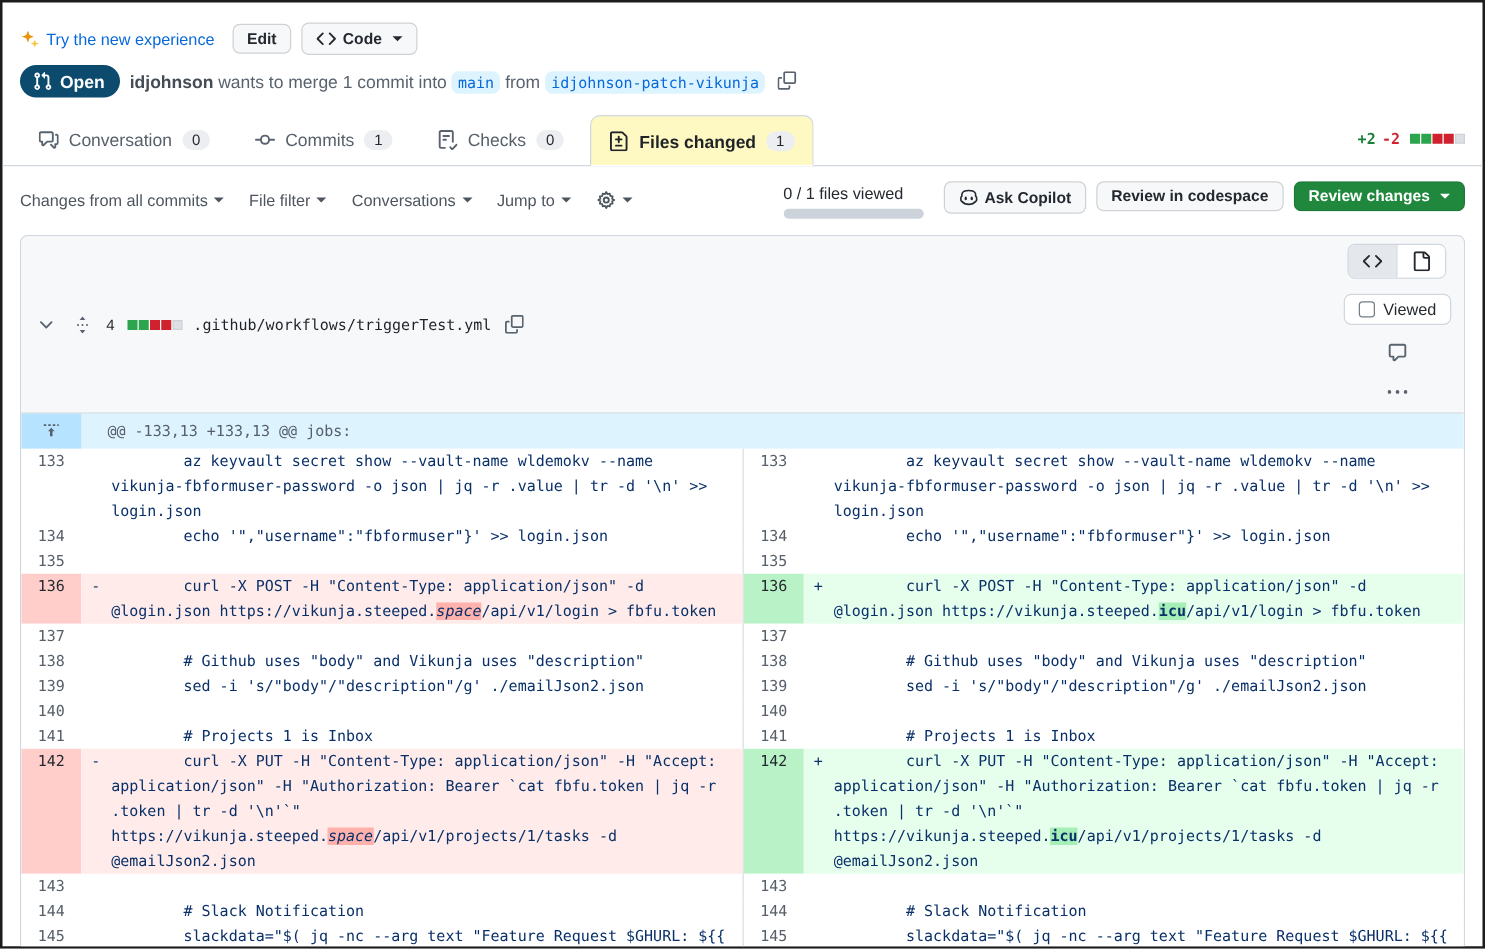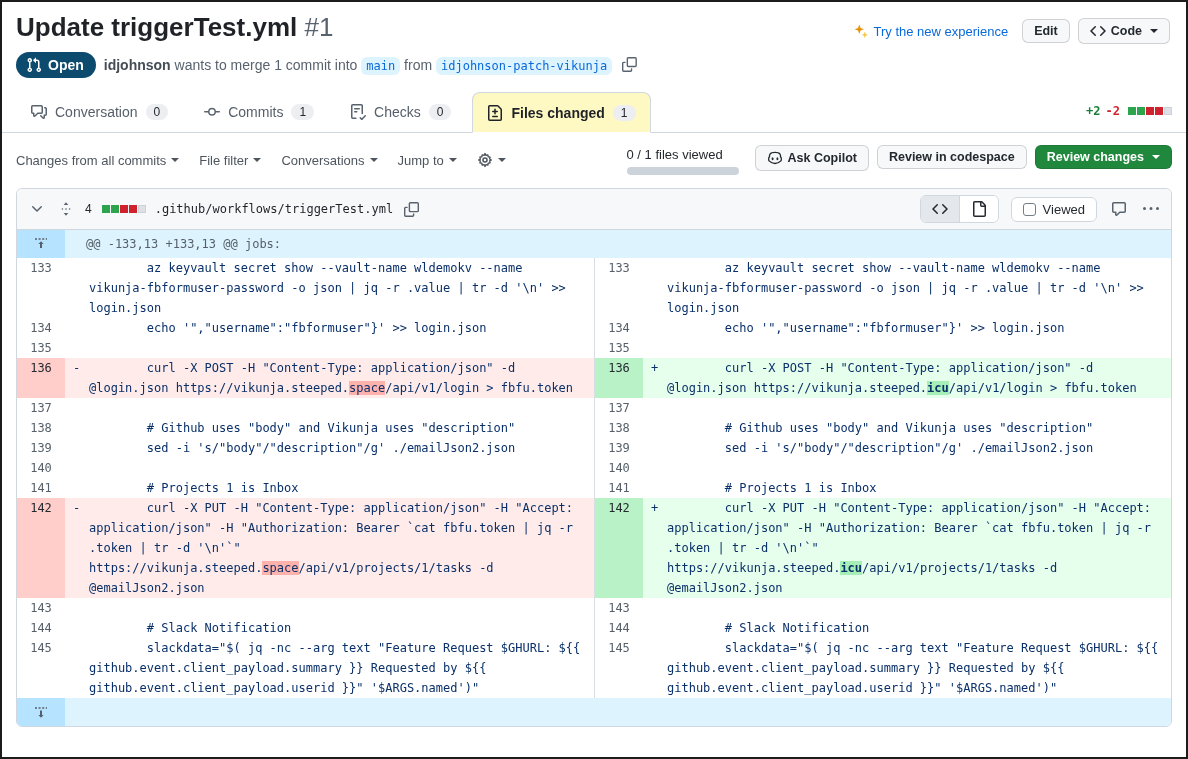--- a/index.html
+++ b/index.html
@@ -50,50 +50,49 @@
   
   .file-card { margin:0 14px; border:1px solid #d0d7de; border-radius:6px; overflow:hidden; }
   .file-header { display:flex; justify-content:space-between; align-items:center; background:#f6f8fa; border-bottom:1px solid #d0d7de; padding:6px 10px; }
   .fh-left { display:flex; align-items:center; gap:9px; }
   .fh-count { font-size:12px; color:#24292f; }
   .file-path { font-family:"DejaVu Sans Mono",monospace; font-size:12px; color:#1f2328; }
   .seg { display:flex; border:1px solid #d0d7de; border-radius:6px; overflow:hidden; background:#fff; }
   .seg-btn { padding:5px 11px; display:flex; align-items:center; color:#24292f; cursor:pointer; background:#fff; border:none; }
   .seg-btn.sel { background:#e4e8ec; }
   .seg-btn + .seg-btn { border-left:1px solid #d0d7de; }
-  .fh-right { display:flex; align-items:center; gap:12px; }
+  .fh-right { display:flex; align-items:center; gap:12px;flex-direction:column; }
   .viewed-btn { display:flex; align-items:center; gap:7px; border:1px solid #d0d7de; border-radius:6px; background:#fff; padding:4px 11px; font-size:13px; color:#24292f; cursor:pointer; font-family:inherit; }
   .checkbox { width:13px; height:13px; border:1px solid #767e87; border-radius:3px; background:#fff; }
 
   
   .diff-body { font-family:"DejaVu Sans Mono",monospace; font-size:12px; line-height:20px; color:#0a3069; }
   .drow { display:flex; }
   .side { width:50%; display:flex; min-width:0; background:#fff; }
   .side.right { border-left:1px solid #d8dee4; }
   .num { flex:0 0 48px; text-align:center; color:#57606a; cursor:pointer; font-size:12px; }
   .code { flex:1; min-width:0; position:relative; padding:0 10px 0 24px; white-space:pre-wrap; word-break:break-word; }
   .sign { position:absolute; left:8px; top:0; }
   .side.del .num { background:#ffcecb; color:#24292f; }
   .side.del .code { background:#ffebe9; }
   .side.add .num { background:#b9f2c7; color:#24292f; }
   .side.add .code { background:#e6ffec; }
-  .hl-del { background:#ffb1ab; }
+  .hl-del { background:#ffb1ab;font-style:italic; }
   .hl-add { background:#a6f0b8;font-weight:bold; }
   .hunk-row { background:#ddf4ff; }
   .hunk-gut { flex:0 0 48px; background:#b6e3ff; display:flex; align-items:center; justify-content:center; color:#57606a; cursor:pointer; height:28px; }
   .hunk-text { line-height:28px; padding-left:21px; color:#57606a; white-space:pre; }
   .expander-row { background:#ddf4ff; height:28px; }
 </style>
 </head>
 <body>
 
 <div class="frame">
 
   <div class="header-row">
-    <h1 class="pr-title"><span>Update triggerTest.yml</span> <span class="pr-number">#1</span></h1>
     <div class="header-actions">
       <a class="try-new">
         <span style="display:inline-flex;">
           <svg width="16" height="16" viewBox="0 0 16 16">
               <path fill="#e8930c" d="M6.3 1.5 7.6 5 11 6.3 7.6 7.6 6.3 11 5 7.6 1.5 6.3 5 5Z"></path>
               <path fill="#f7c843" d="M11.8 8.6l.9 2.3 2.3.9-2.3.9-.9 2.3-.9-2.3-2.3-.9 2.3-.9Z"></path>
             </svg>
         </span>
         <span>Try the new experience</span>
       </a>

